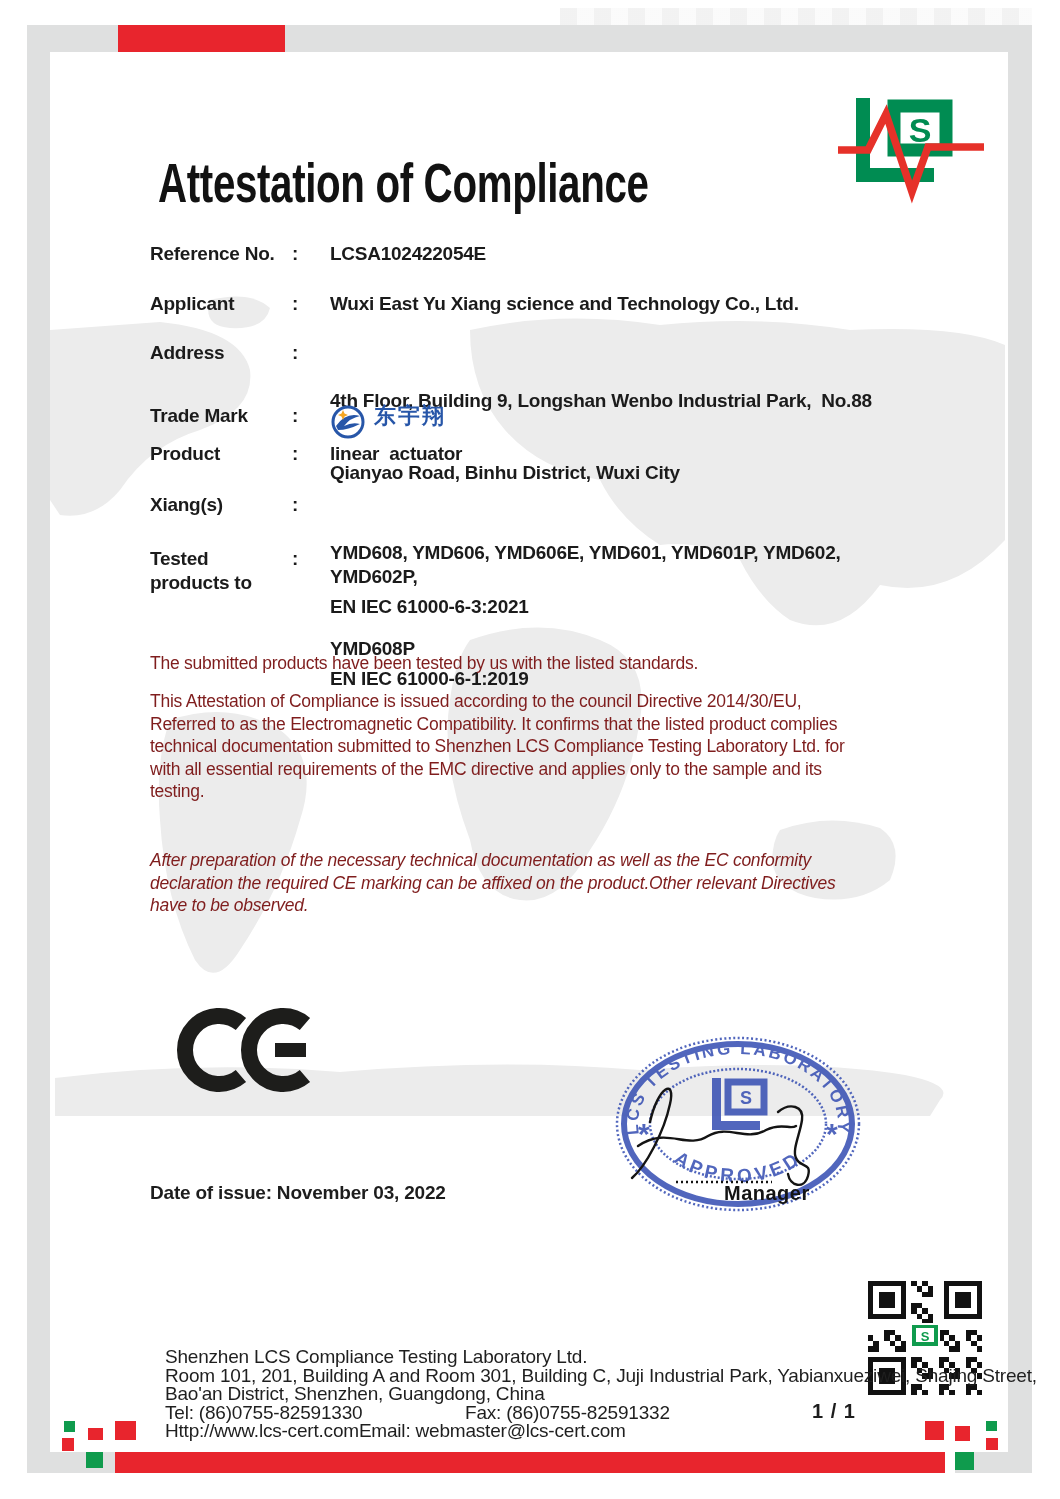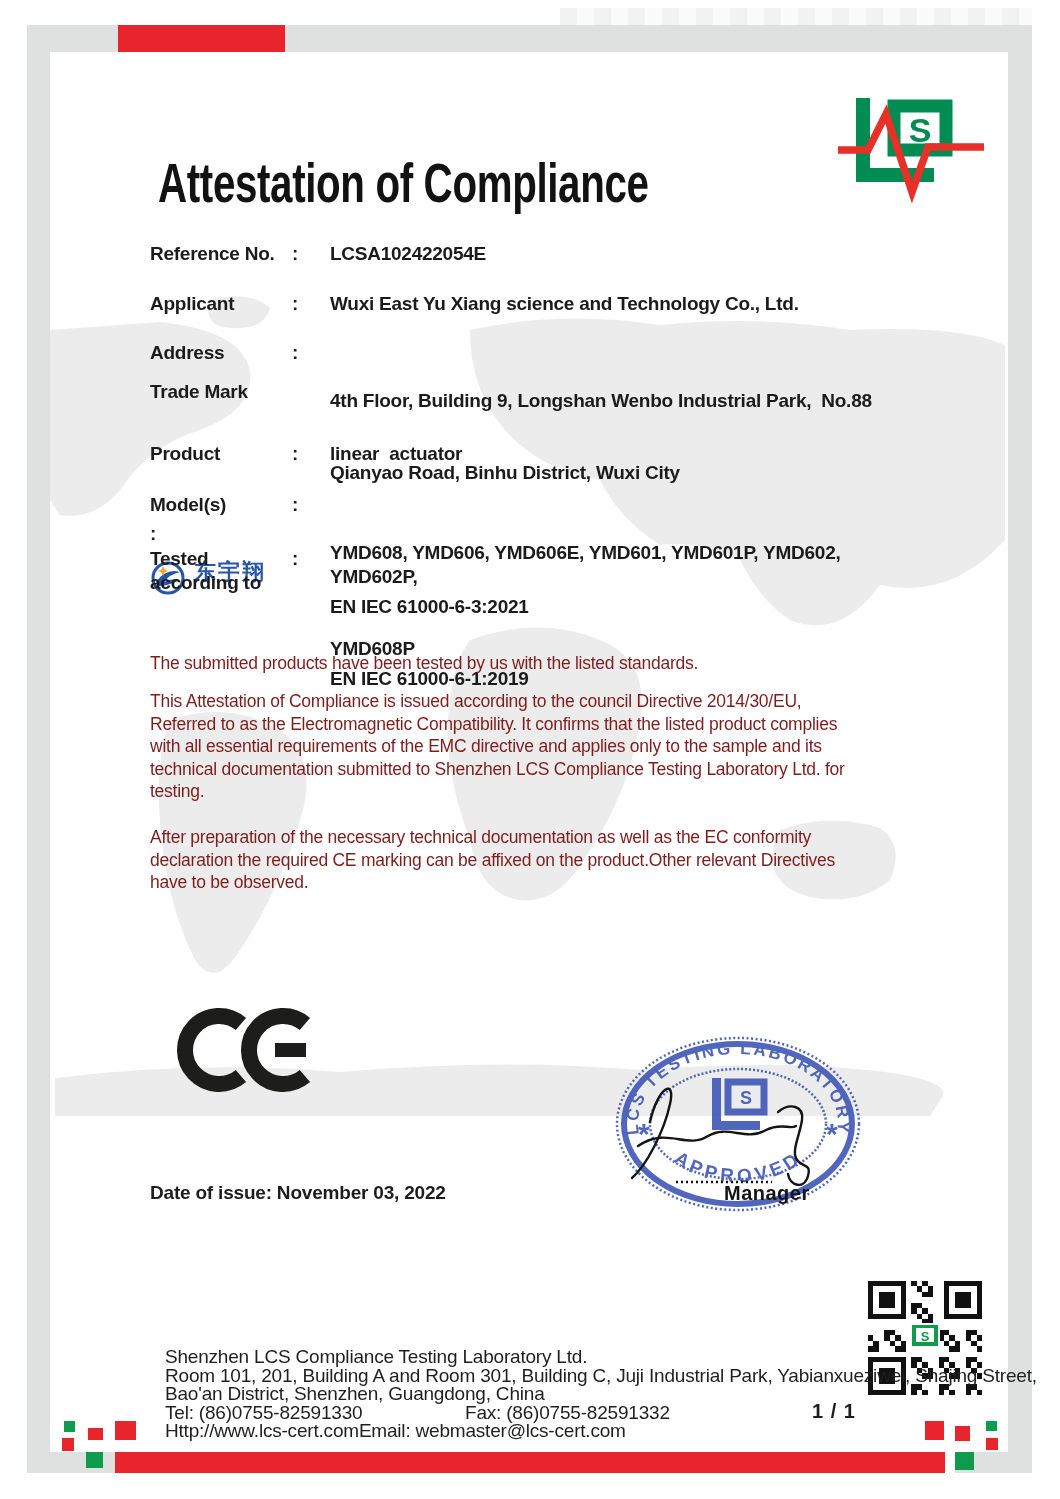--- a/index.html
+++ b/index.html
@@ -93,73 +93,73 @@
 
   <div class="abs content field-row" style="top:341px;">
     <div class="f-label">Address</div>
     <div class="f-colon">:</div>
     <div class="f-value">
       <div>4th Floor, Building 9, Longshan Wenbo Industrial Park,  No.88</div>
       <div>Qianyao Road, Binhu District, Wuxi City</div>
     </div>
   </div>
 
-  <div class="abs content field-row" style="top:380px;flex-direction:column;">
+  <div class="abs content field-row" style="top:404px;">
     <div class="f-label">Trade Mark</div>
     <div class="f-colon">:</div>
     <div class="f-value tm-value">
       <svg width="36" height="36" viewBox="0 0 36 36">
         <circle cx="18" cy="18" r="15" fill="#ffffff" stroke="#2756a8" stroke-width="3"></circle>
         <path d="M6,22 Q16,8 30,12 Q20,14 14,22 Q22,18 30,20 Q18,26 8,26 Z" fill="#2756a8"></path>
         <path d="M13,6 L14.5,9.5 L18,11 L14.5,12.5 L13,16 L11.5,12.5 L8,11 L11.5,9.5 Z" fill="#f5a623"></path>
       </svg>
       <span class="tm-text">东宇翔</span>
     </div>
   </div>
 
   <div class="abs content field-row" style="top:442px;">
     <div class="f-label">Product</div>
     <div class="f-colon">:</div>
     <div class="f-value">linear  actuator</div>
   </div>
 
   <div class="abs content field-row" style="top:493px;">
-    <div class="f-label">Model(s)</div>
+    <div class="f-label">Xiang(s)</div>
     <div class="f-colon">:</div>
     <div class="f-value">
       <div>YMD608, YMD606, YMD606E, YMD601, YMD601P, YMD602, YMD602P,</div>
       <div>YMD608P</div>
     </div>
   </div>
 
   <div class="abs content field-row" style="top:547px;">
     <div class="f-label">
       <div>Tested</div>
-      <div>according to</div>
+      <div>products to</div>
     </div>
     <div class="f-colon">:</div>
     <div class="f-value">
       <div>EN IEC 61000-6-3:2021</div>
       <div>EN IEC 61000-6-1:2019</div>
     </div>
   </div>
 
   <div class="abs content para" style="top:652px;">
     <div>The submitted products have been tested by us with the listed standards.</div>
   </div>
 
   <div class="abs content para" style="top:690px;">
     <div>This Attestation of Compliance is issued according to the council Directive 2014/30/EU,</div>
     <div>Referred to as the Electromagnetic Compatibility. It confirms that the listed product complies</div>
+    <div>technical documentation submitted to Shenzhen LCS Compliance Testing Laboratory Ltd. for</div>
     <div>with all essential requirements of the EMC directive and applies only to the sample and its</div>
-    <div>technical documentation submitted to Shenzhen LCS Compliance Testing Laboratory Ltd. for</div>
     <div>testing.</div>
   </div>
 
-  <div class="abs content para" style="top:826px;">
+  <div class="abs content para" style="top:849px;font-style:italic;">
     <div>After preparation of the necessary technical documentation as well as the EC conformity</div>
     <div>declaration the required CE marking can be affixed on the product.Other relevant Directives</div>
     <div>have to be observed.</div>
   </div>
 
   <svg class="abs content" style="left:175px;top:1000px;width:145px;height:100px;" viewBox="0 0 145 100">
     <path d="M65.9,24 A34,34 0 1 0 65.9,76" fill="none" stroke="#1d1d1b" stroke-width="16"></path>
     <path d="M129.9,24 A34,34 0 1 0 129.9,76" fill="none" stroke="#1d1d1b" stroke-width="16"></path>
     <path d="M100,50 L131,50" fill="none" stroke="#1d1d1b" stroke-width="14"></path>
   </svg>

